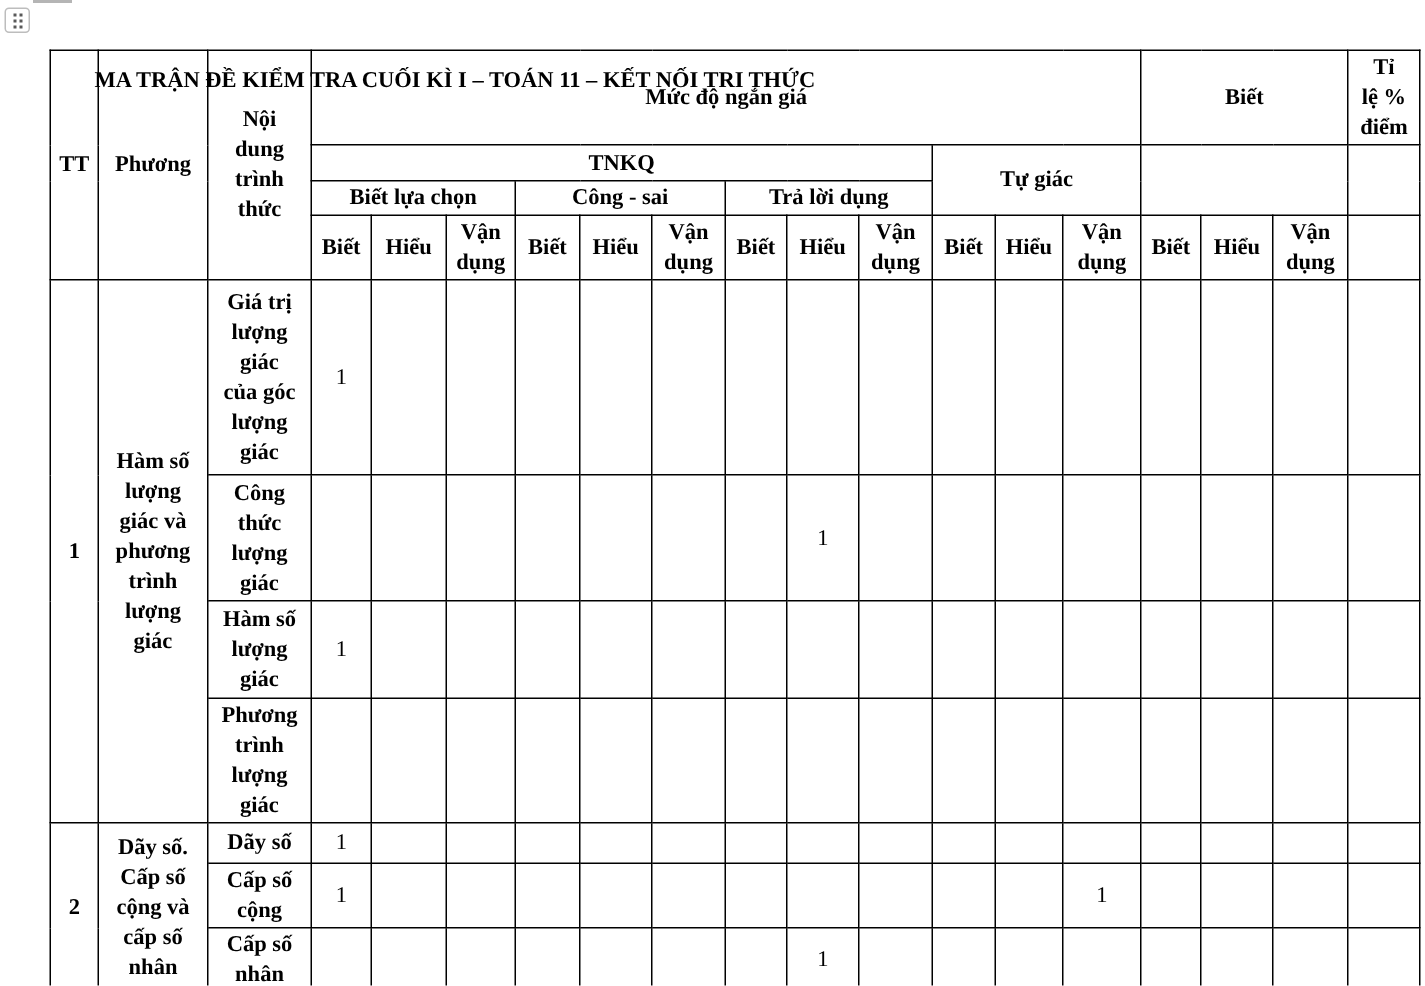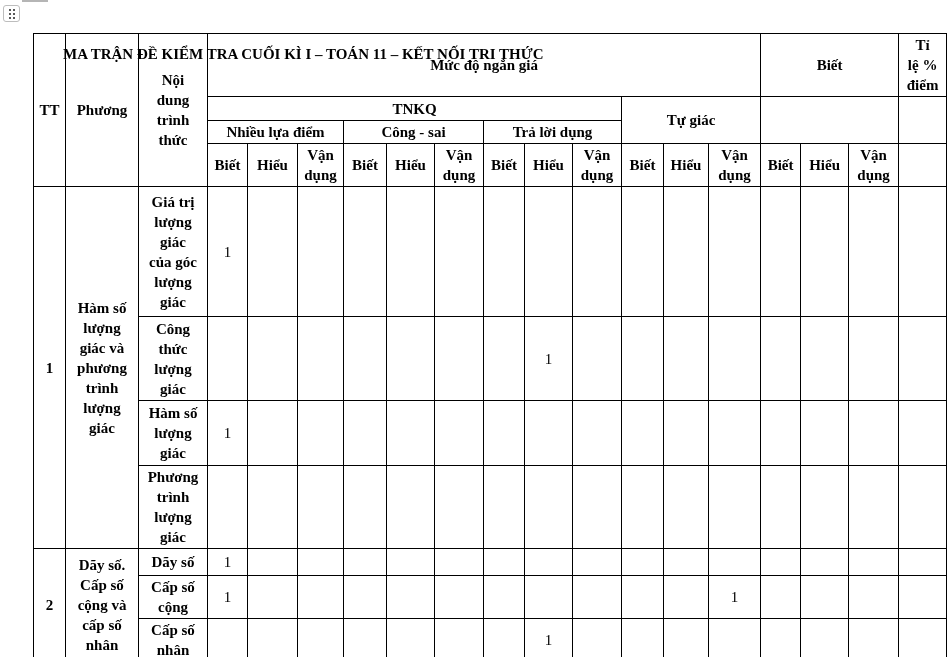--- a/index.html
+++ b/index.html
@@ -86,21 +86,21 @@
 lệ %
 điểm</td>
     </tr>
     <tr style="height:24px">
       <td colspan="9">TNKQ</td>
       <td colspan="3" rowspan="2">Tự giác</td>
       <td colspan="3" rowspan="2"></td>
       <td rowspan="2"></td>
     </tr>
     <tr style="height:22px">
-      <td colspan="3">Nhiều lựa điểm</td>
+      <td colspan="3">Biết lựa chọn</td>
       <td colspan="3">Công - sai</td>
       <td colspan="3">Trả lời dụng</td>
     </tr>
     <tr style="height:41px">
       <td>Biết</td>
       <td>Hiểu</td>
       <td>Vận
 dụng</td>
       <td>Biết</td>
       <td>Hiểu</td>

